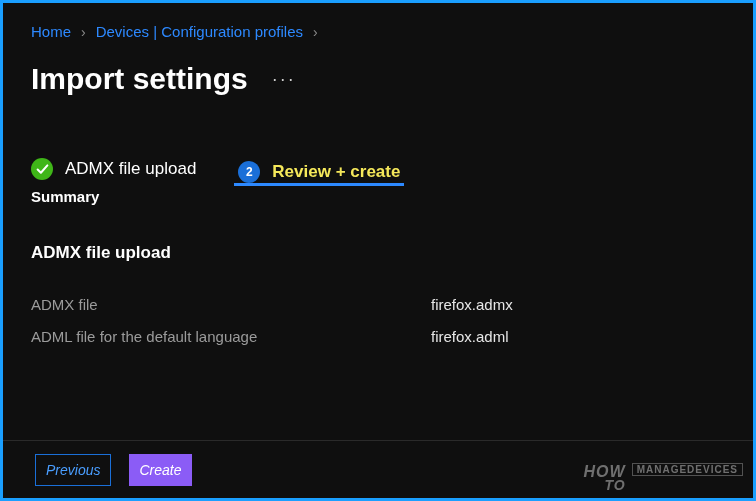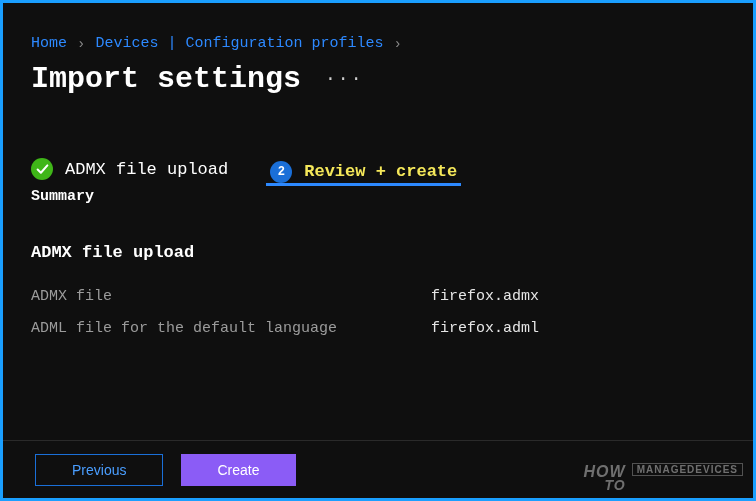--- a/index.html
+++ b/index.html
@@ -4,39 +4,39 @@
 <style>
   * { box-sizing: border-box; margin: 0; padding: 0; }
   html, body { width: 756px; height: 501px; overflow: hidden; }
   body {
     background: #0f0f0f;
     border: 3px solid #1a9fff;
     font-family: "Segoe UI", Arial, sans-serif;
     color: #e6e6e6;
     position: relative;
   }
-  .page { padding: 16px 28px; height: 100%; font-family: Liberation Mono, monospace; }
+  .page { padding: 4px 28px; height: 100%; }
 
   
   .breadcrumb {
     display: flex;
     align-items: center;
     gap: 10px;
     padding-top: 16px;
     font-size: 15px;
   }
   .breadcrumb-link { color: #2d89ff; cursor: pointer; }
   .breadcrumb-sep { color: #8a8a8a; font-size: 14px; }
 
   
   .title-row {
     display: flex;
     align-items: center;
     gap: 24px;
-    margin-top: 10px;
+    margin-top: 22px;
   }
   .page-title {
     font-size: 30px;
     font-weight: 600;
     color: #ffffff;
   }
   .more-dots { color: #cfcfcf; font-size: 18px; letter-spacing: 2px; cursor: pointer; }
 
   
   .steps {
@@ -77,43 +77,44 @@
     font-weight: 600;
     color: #ffffff;
   }
   .section-title {
     margin-top: 38px;
     font-size: 17px;
     font-weight: 600;
     color: #ffffff;
   }
   .kv-table { margin-top: 18px; font-size: 15px; }
-  .kv-row { display: flex; height: 32px; align-items: center; }
+  .kv-row { display: flex; height: 32px; align-items: flex-end; }
   .kv-label { width: 400px; color: #9b9b9b; }
   .kv-value { color: #e6e6e6; }
 
   
   .footer {
     position: absolute;
     left: 0; right: 0; bottom: 0;
     height: 58px;
     border-top: 1px solid #2a2a2a;
     display: flex;
     align-items: center;
     padding-left: 32px;
     gap: 18px;
   }
   .btn {
     height: 32px;
-    padding: 0 36px;
+    padding: 0 10px;
     display: flex; align-items: center; justify-content: center;
     font-size: 14px;
     cursor: pointer;
     border: none;
     font-family: inherit;
+    font-style: italic;
   }
   .btn-secondary {
     background: transparent;
     border: 1px solid #1a6fd8;
     color: #4a9eff;
   }
   .btn-primary {
     background: #8b5cf6;
     color: #ffffff;
   }

